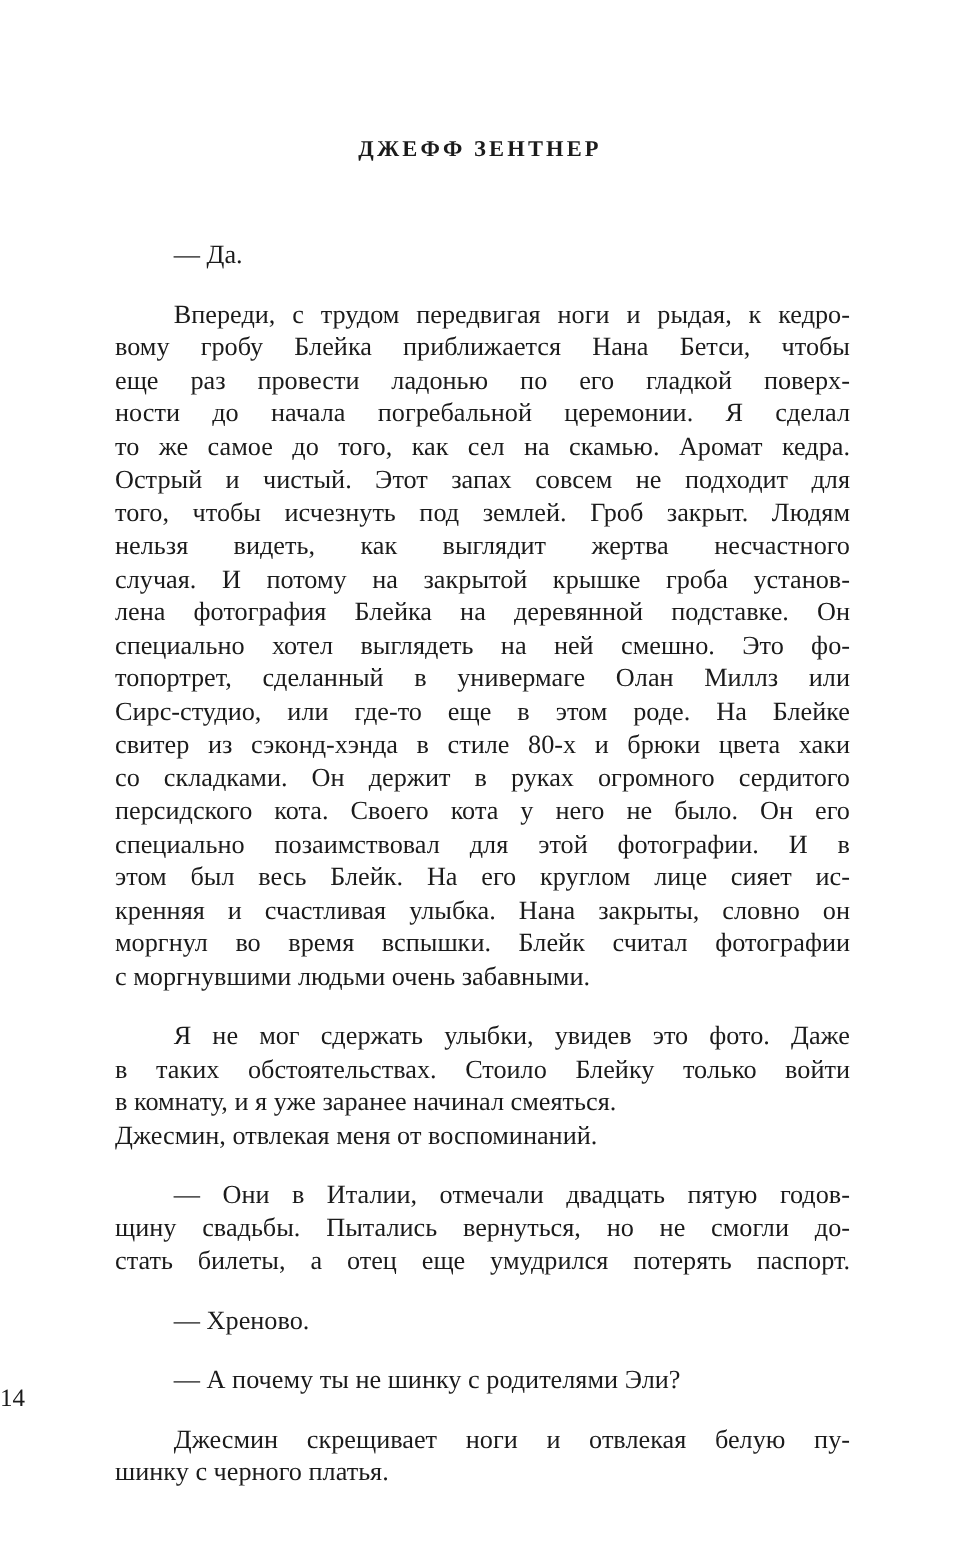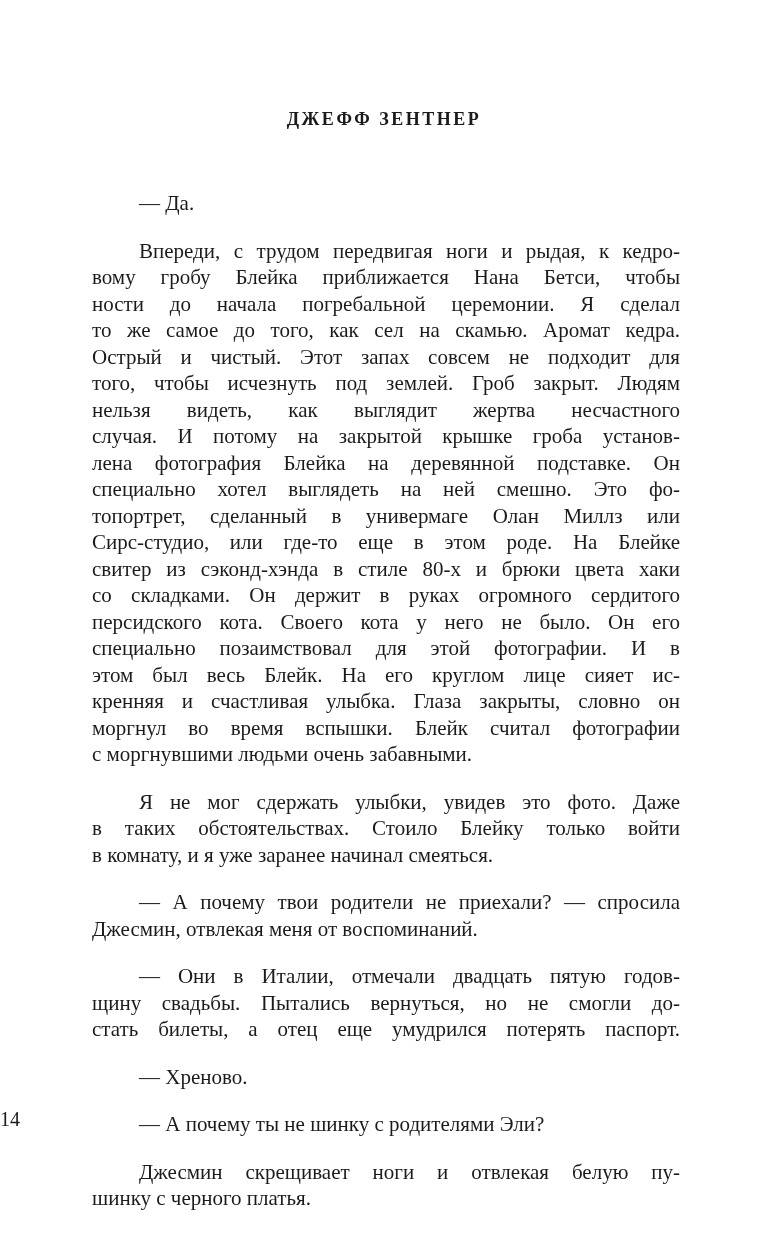--- a/index.html
+++ b/index.html
@@ -60,42 +60,42 @@
 </head>
 <body>
 
 <div class="page" style="--page-bg: #ffffff; --ink: #1b1b1b;">
   <div class="running-header">ДЖЕФФ ЗЕНТНЕР</div>
 
   <div class="text-block" id="text-block">
       <div class="line i">— Да.</div>
       <div class="line i j">Впереди, с трудом передвигая ноги и рыдая, к кедро-</div>
       <div class="line j">вому гробу Блейка приближается Нана Бетси, чтобы</div>
+      <div class="line j">еще раз провести ладонью по его гладкой поверх-</div>
       <div class="line j">ности до начала погребальной церемонии. Я сделал</div>
       <div class="line j">то же самое до того, как сел на скамью. Аромат кедра.</div>
       <div class="line j">Острый и чистый. Этот запах совсем не подходит для</div>
       <div class="line j">того, чтобы исчезнуть под землей. Гроб закрыт. Людям</div>
       <div class="line j">нельзя видеть, как выглядит жертва несчастного</div>
       <div class="line j">случая. И потому на закрытой крышке гроба установ-</div>
       <div class="line j">лена фотография Блейка на деревянной подставке. Он</div>
       <div class="line j">специально хотел выглядеть на ней смешно. Это фо-</div>
       <div class="line j">топортрет, сделанный в универмаге Олан Миллз или</div>
       <div class="line j">Сирс-студио, или где-то еще в этом роде. На Блейке</div>
       <div class="line j">свитер из сэконд-хэнда в стиле 80-х и брюки цвета хаки</div>
       <div class="line j">со складками. Он держит в руках огромного сердитого</div>
       <div class="line j">персидского кота. Своего кота у него не было. Он его</div>
       <div class="line j">специально позаимствовал для этой фотографии. И в</div>
       <div class="line j">этом был весь Блейк. На его круглом лице сияет ис-</div>
-      <div class="line j">кренняя и счастливая улыбка. Глаза закрыты, словно он</div>
+      <div class="line j">кренняя и счастливая улыбка. Нана закрыты, словно он</div>
       <div class="line j">моргнул во время вспышки. Блейк считал фотографии</div>
       <div class="line">с моргнувшими людьми очень забавными.</div>
       <div class="line i j">Я не мог сдержать улыбки, увидев это фото. Даже</div>
       <div class="line j">в таких обстоятельствах. Стоило Блейку только войти</div>
       <div class="line">в комнату, и я уже заранее начинал смеяться.</div>
-      <div class="line i j">— А почему твои родители не приехали? — спросила</div>
       <div class="line">Джесмин, отвлекая меня от воспоминаний.</div>
       <div class="line i j">— Они в Италии, отмечали двадцать пятую годов-</div>
       <div class="line j">щину свадьбы. Пытались вернуться, но не смогли до-</div>
       <div class="line j">стать билеты, а отец еще умудрился потерять паспорт.</div>
       <div class="line i">— Хреново.</div>
       <div class="line i">— А почему ты не шинку с родителями Эли?</div>
       <div class="line i j">Джесмин скрещивает ноги и отвлекая белую пу-</div>
       <div class="line">шинку с черного платья.</div>
     </div>
 

